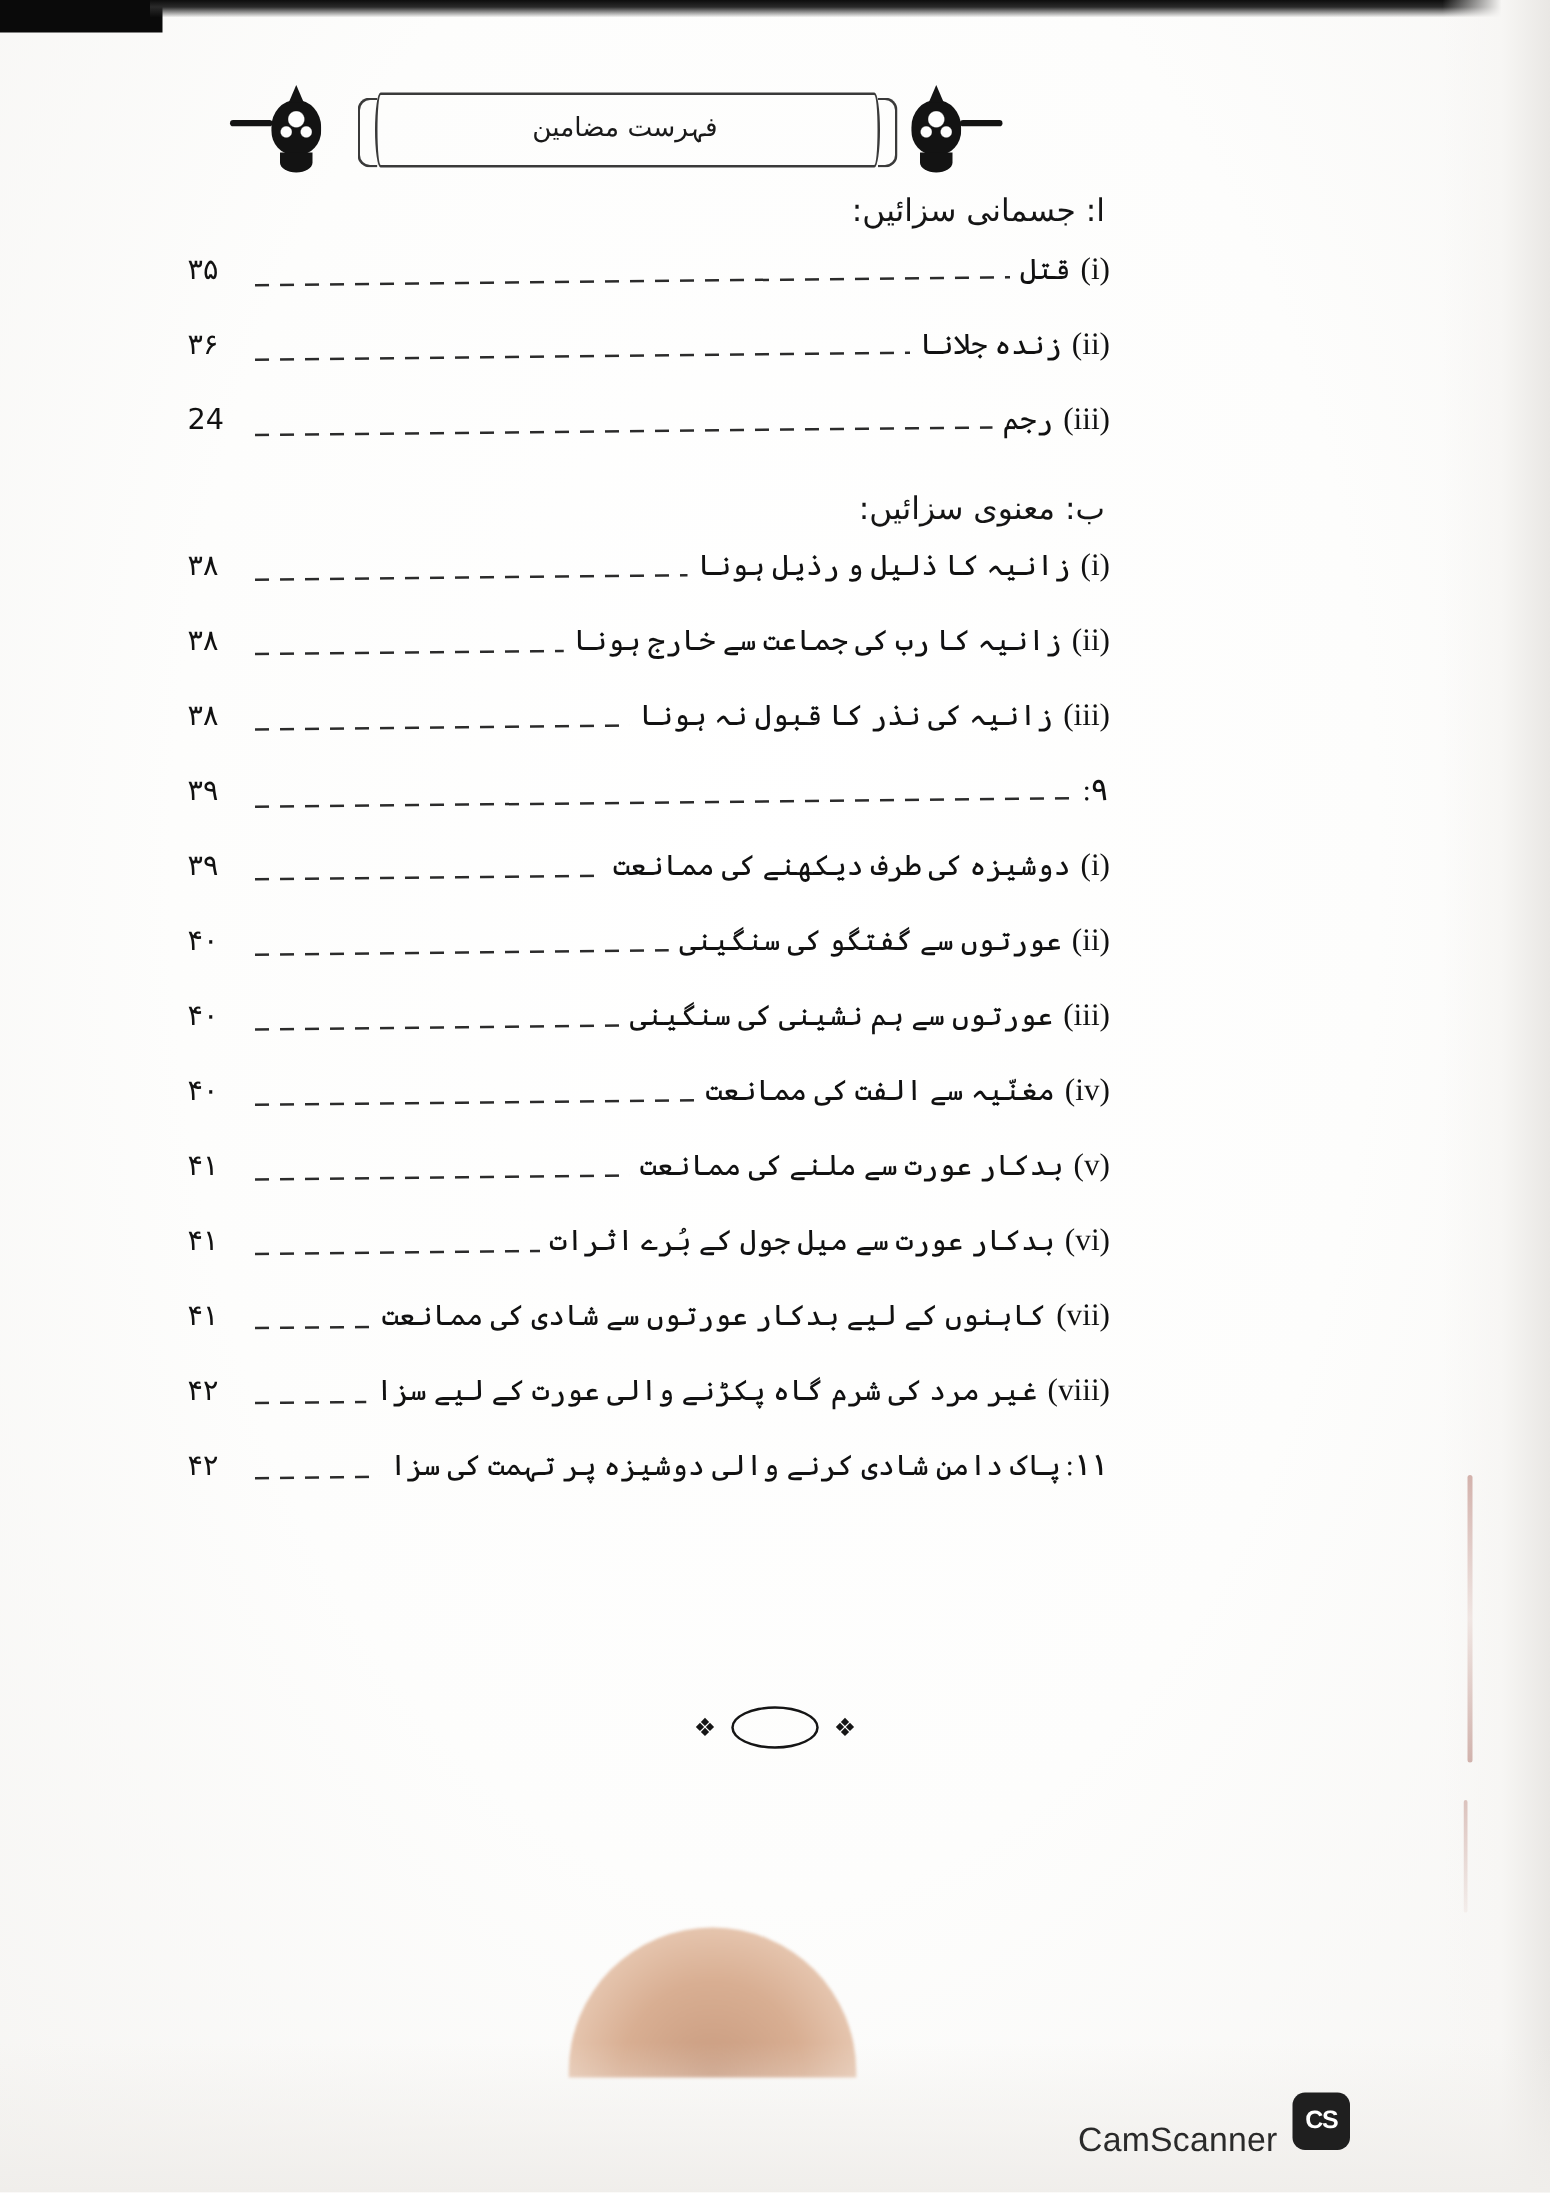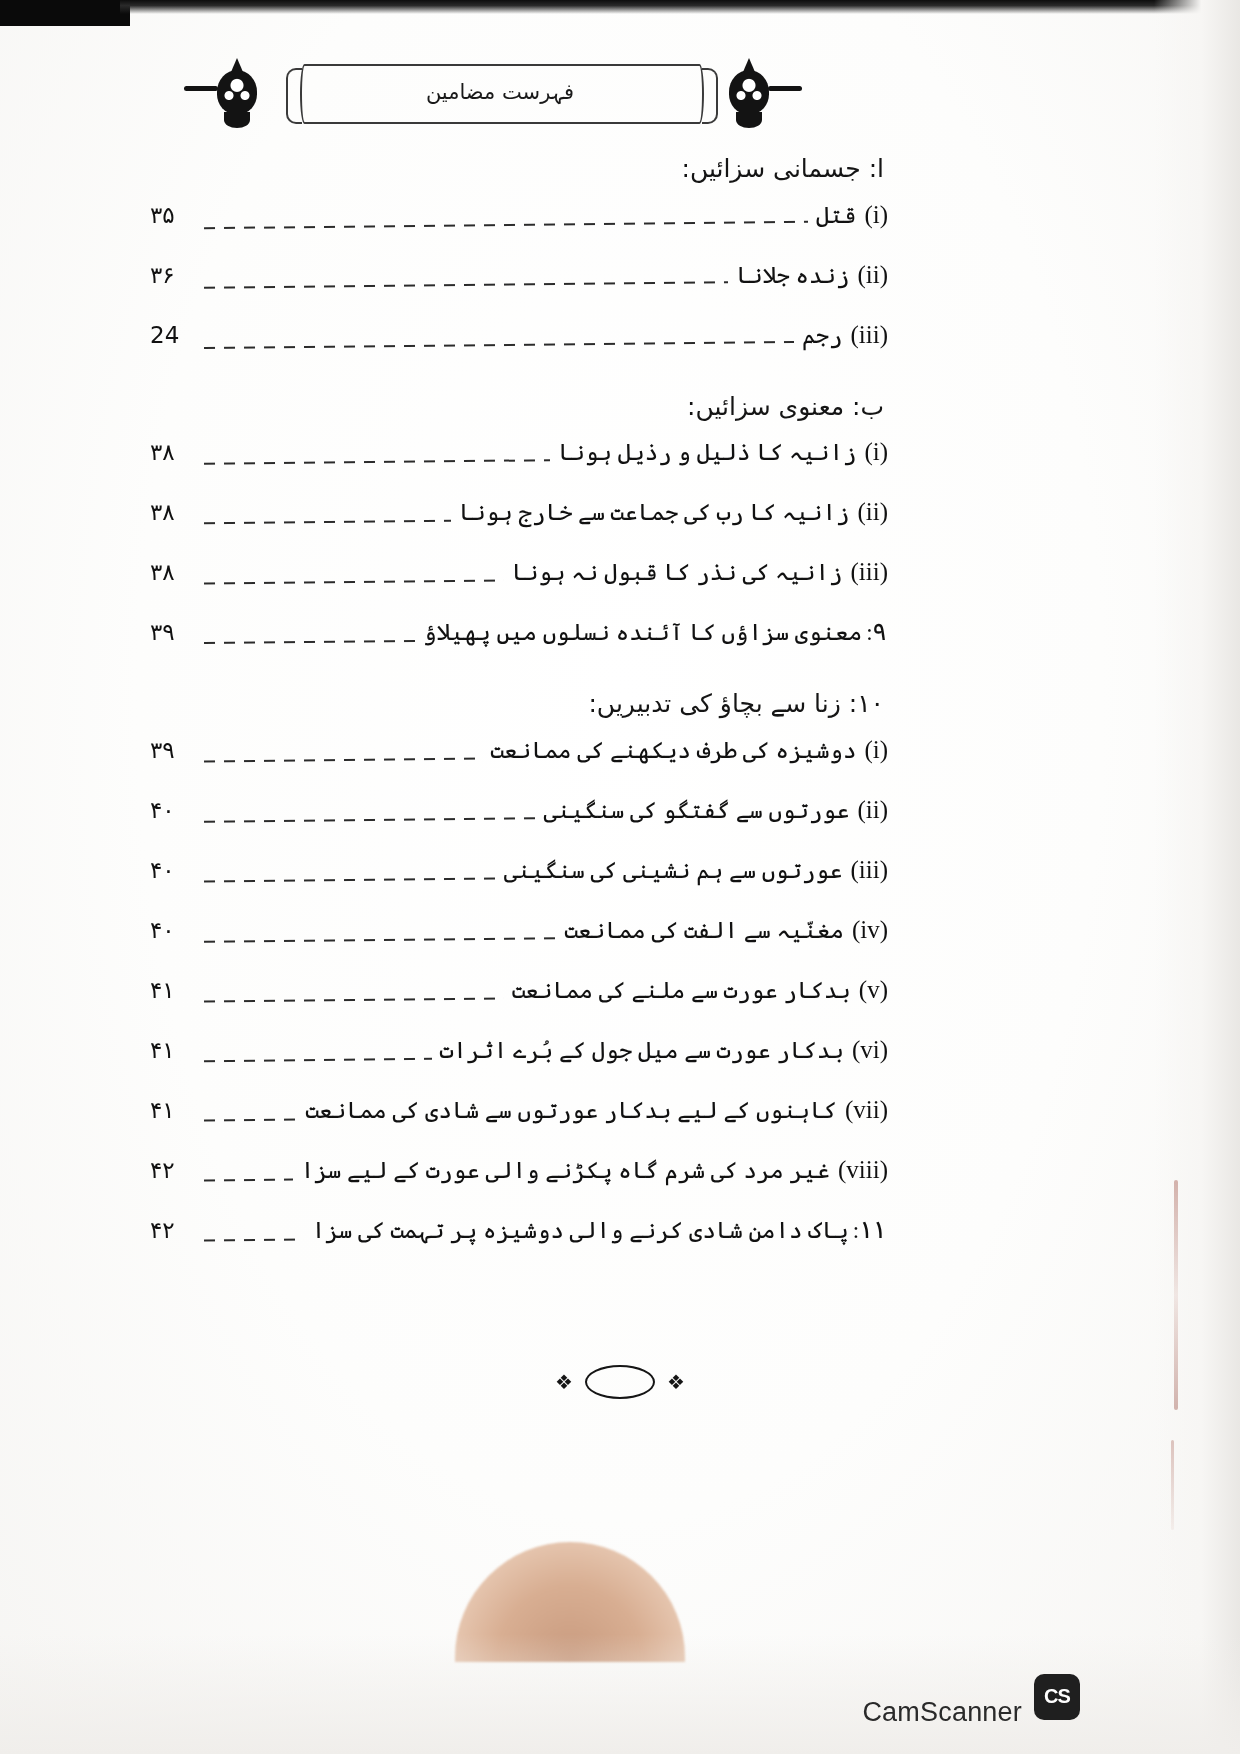--- a/index.html
+++ b/index.html
@@ -47,21 +47,21 @@
   
   #thumb{
     position:absolute;left:455px;bottom:92px;width:230px;height:120px;
     background:radial-gradient(ellipse at 50% 100%, #c89a7e 0%, #d8ae92 45%, #e7c8b2 75%, rgba(240,225,215,0) 100%);
     border-radius:115px 115px 0 0;
     filter:blur(1.2px);
   }
 
   
   #banner{
-    position:absolute;left:190px;top:52px;width:620px;height:80px;
+    position:absolute;left:190px;top:62px;width:620px;height:80px;
   }
   .banner-frame{
     position:absolute;left:110px;top:12px;width:400px;height:56px;
     border:2px solid #3a3a3a;
     border-radius:6px / 40px;
   }
   .banner-frame:before,.banner-frame:after{
     content:"";position:absolute;top:2px;width:14px;height:52px;
     border-top:2px solid #3a3a3a;border-bottom:2px solid #3a3a3a;
   }
@@ -264,26 +264,24 @@
 
     <div class="entry">
       <span class="entry-roman">(iii)</span>
       <span class="entry-label">زانیہ کی نذر کا قبول نہ ہونا</span>
       <span class="entry-dots"></span>
       <span class="entry-page">۳۸</span>
     </div>
 
     <div class="entry">
       <span class="entry-label">۹:</span>
-      <span class="entry-label">معنوی سزاؤں کا آئندہ نسلوں میں پھیلاؤ</span>
       <span class="entry-dots"></span>
       <span class="entry-page">۳۹</span>
     </div>
 
-    <div class="heading">۱۰: زنا سے بچاؤ کی تدبیریں:</div>
 
     <div class="entry">
       <span class="entry-roman">(i)</span>
       <span class="entry-label">دوشیزہ کی طرف دیکھنے کی ممانعت</span>
       <span class="entry-dots"></span>
       <span class="entry-page">۳۹</span>
     </div>
 
     <div class="entry">
       <span class="entry-roman">(ii)</span>

